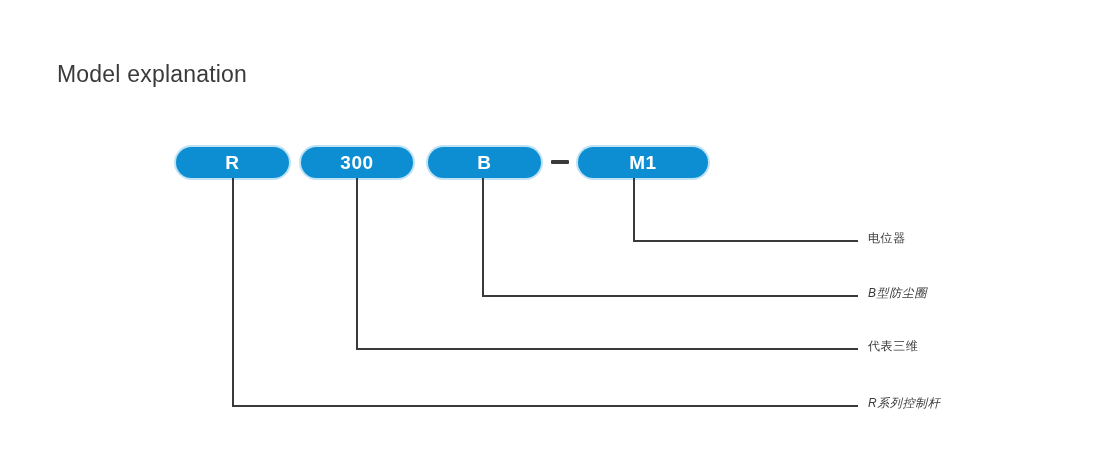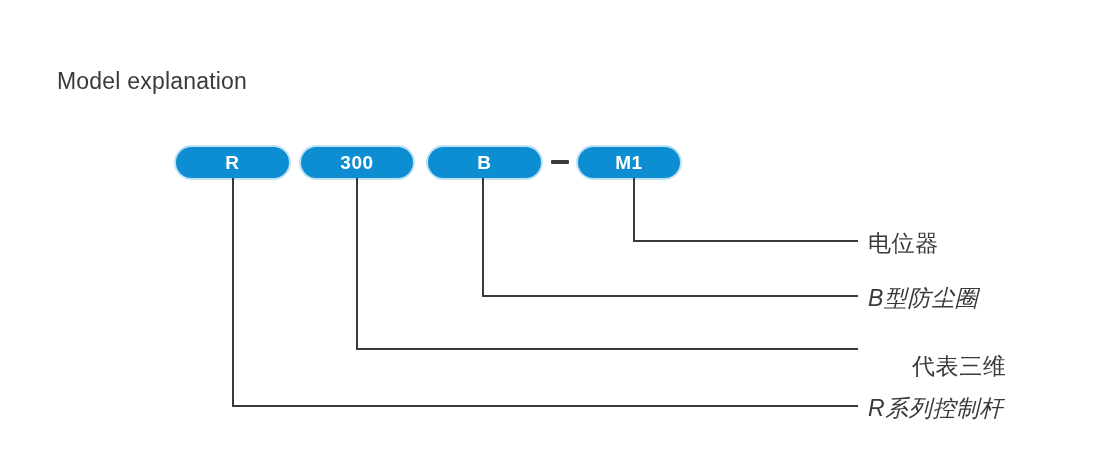--- a/index.html
+++ b/index.html
@@ -28,21 +28,21 @@
     font-size: 23px;
     font-weight: bold;
     color: #2f2f2f;
     letter-spacing: 0.5px;
     white-space: nowrap;
     line-height: 1.15;
   }
   .heading-en {
     position: absolute;
     left: 57px;
-    top: 68px;
+    top: 61px;
     font-size: 23px;
     font-weight: normal;
     color: #3a3a3a;
     letter-spacing: 0.2px;
     white-space: nowrap;
     line-height: 1.15;
   }
 
   
   .pill {
@@ -61,21 +61,21 @@
     font-size: 19px;
     font-weight: bold;
     letter-spacing: 0.6px;
     line-height: 1;
     user-select: none;
   }
 
   .pill-r    { left: 176px; top: 147px; width: 113px; }
   .pill-300  { left: 301px; top: 147px; width: 112px; }
   .pill-b    { left: 428px; top: 147px; width: 113px; }
-  .pill-m1   { left: 578px; top: 147px; width: 102px; }
+  .pill-m1   { left: 578px; top: 147px; width: 130px; }
 
   
   .dash {
     position: absolute;
     left: 551px;
     top: 160px;
     width: 18px;
     height: 4px;
     background: #3a3a3a;
     border-radius: 1px;
@@ -90,21 +90,21 @@
   .leader-h {
     position: absolute;
     height: 2px;
     background: #3a3a3a;
   }
 
   
   .callout-label {
     position: absolute;
     left: 868px;
-    font-size: 23px;
+    font-size: 12px;
     color: #3a3a3a;
     white-space: nowrap;
     letter-spacing: 0.6px;
     line-height: 1;
   }
 </style>
 </head>
 <body>
 
 <div id="stage">
@@ -132,19 +132,19 @@
   <div class="leader-v" style="left:633px; top:178px; height:64px;"></div>
   <div class="leader-h" style="left:633px; top:240px; width:225px;"></div>
   <div class="callout-label" style="top:232px;">电位器</div>
 
   <div class="leader-v" style="left:482px; top:178px; height:119px;"></div>
   <div class="leader-h" style="left:482px; top:295px; width:376px;"></div>
   <div class="callout-label" style="top:287px;font-style:italic;">B型防尘圈</div>
 
   <div class="leader-v" style="left:356px; top:178px; height:172px;"></div>
   <div class="leader-h" style="left:356px; top:348px; width:502px;"></div>
-  <div class="callout-label" style="top:355px;margin-left:44px;">代表三维</div>
+  <div class="callout-label" style="top:340px;">代表三维</div>
 
   <div class="leader-v" style="left:232px; top:178px; height:229px;"></div>
   <div class="leader-h" style="left:232px; top:405px; width:626px;"></div>
   <div class="callout-label" style="top:397px;font-style:italic;">R系列控制杆</div>
 
 </div>
 
 </body></html>

